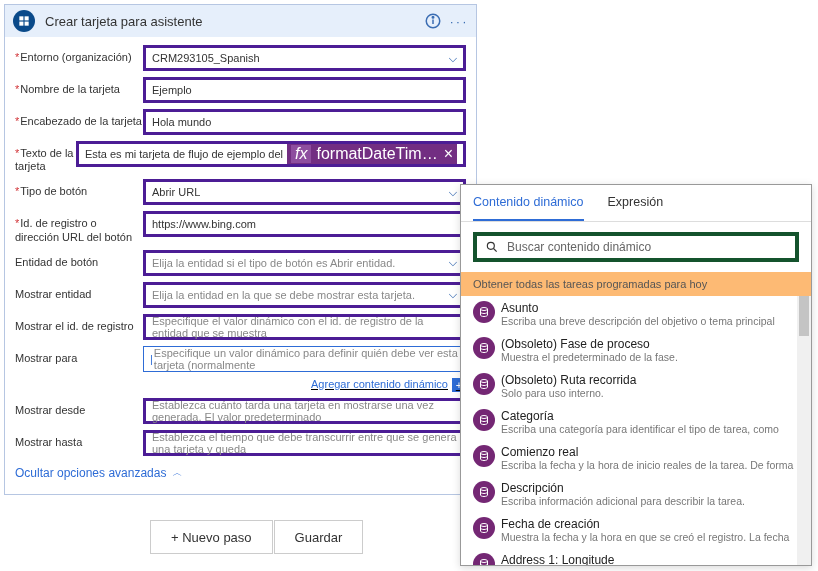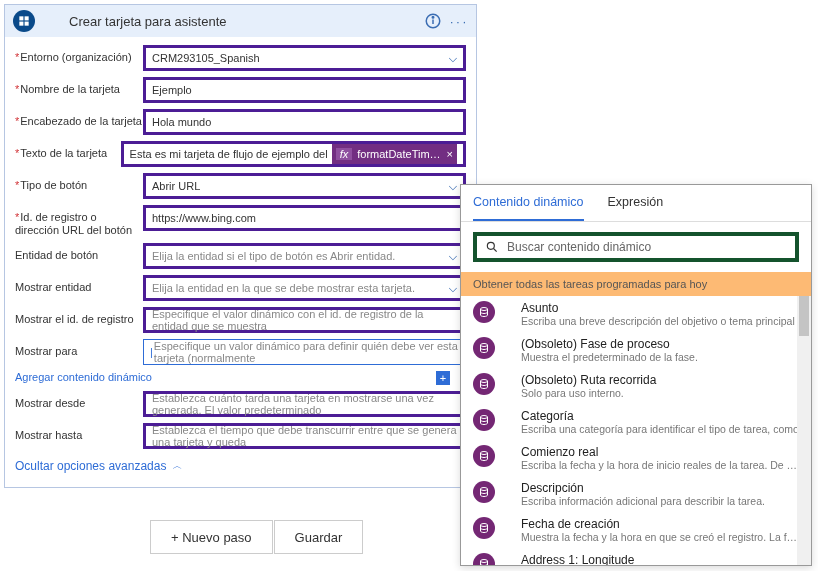--- a/index.html
+++ b/index.html
@@ -1,57 +1,57 @@
 <!DOCTYPE html>
 <html><head>
 <meta charset="utf-8">
 <style>
 * { box-sizing: border-box; margin: 0; padding: 0; font-family: "Segoe UI", Arial, sans-serif; }
 body { background: #fff; width: 818px; height: 571px; overflow: hidden; position: relative; }
 .card { position: absolute; left: 4px; top: 4px; width: 473px; border: 1px solid #b6c6e2; background: #fff; }
 .card-header { display: flex; align-items: center; background: #e6effb; height: 32px; padding: 0 8px; font-size: 13px; }
 .card-header .logo { width: 22px; height: 22px; border-radius: 50%; background: #0a4a8a; margin-right: 10px; display:flex; align-items:center; justify-content:center;}
 .card-header .logo svg{ width:14px; height:14px; }
-.card-header .title { flex: 1; color: #333; margin-left: 24px; }
+.card-header .title { flex: 1; color: #333; }
 .card-header .hicon { width: 18px; height: 18px; margin-left: 8px; color:#3b6db3; cursor:pointer; display:flex; align-items:center; justify-content:center;}
 .card-body { padding: 8px 10px 14px 10px; }
 .row { display: flex; align-items: flex-start; margin-bottom: 6px; }
 .row label { width: 128px; font-size: 11px; color: #333; padding-top: 6px; line-height: 1.2; }
 .row label.req::before { content: "*"; color: #d13438; margin-right: 1px; }
 .field { flex: 1; }
 .ctl { width: 100%; height: 26px; border: 3px solid #4c1d95; font-size: 11px; padding: 0 6px; color: #333; background:#fff; }
 .ctl.sel { display:flex; align-items:center; justify-content:space-between; cursor:pointer; }
 .ctl.sel .chev { color:#3b6db3; }
 .ctl.txt { display:flex; align-items:center; }
 .ctl.ph { color: #888; }
 .ctl.focus { border: 1px solid #2e6cd6; }
 .tokenline { display:flex; align-items:center; gap:0; }
 .tokenline .pre { font-size:11px; color:#333; white-space:nowrap; overflow:hidden; }
-.token { display:inline-flex; align-items:center; background:#722e82; color:#fff; font-size:11px; height:20px; padding:0 4px; margin-left:4px; }
+.token { display:inline-flex; align-items:center; background:#722e82; color:#fff; font-size:16px; height:20px; padding:0 4px; margin-left:4px; }
 .token .fx { background:#8e4e9f; padding:0 4px; margin-right:5px; font-style:italic;}
 .token .x { margin-left:6px; cursor:pointer; }
-.adv-link-row { display:flex; justify-content:space-between; font-size:11px; margin:4px 16px 6px 0;}
+.adv-link-row { display:flex; justify-content:flex-end; font-size:11px; margin:4px 0 6px 0;text-decoration:underline;}
 .adv-link-row a{ color:#2e6cd6; text-decoration:none; cursor:pointer; }
 .adv-link-row .plus{ display:inline-block; width:14px; height:14px; background:#2e6cd6; color:#fff; text-align:center; line-height:14px; font-size:11px; margin-left:4px; }
 .hide-adv { font-size:12px; color:#2e6cd6; margin-top:10px; display:flex; align-items:center; gap:6px; cursor:pointer;}
 .hide-adv .chev{ font-size:10px; }
 .footer-btns { position:absolute; left: 150px; top: 520px; display:flex; gap:1px;}
 .footer-btns button{ height:34px; padding:0 20px; font-size:13px; background:#fff; border:1px solid #ccc; cursor:pointer; color:#333;}
 .panel { position:absolute; right:6px; top:184px; width:352px; height:382px; border:1px solid #999; background:#fff; box-shadow:0 2px 8px rgba(0,0,0,.15); display:flex; flex-direction:column;}
 .panel-tabs{ display:flex; border-bottom:1px solid #ddd; padding:0 12px;}
 .panel-tabs .tab{ padding:10px 0; margin-right:24px; font-size:12.5px; color:#333; cursor:pointer; }
 .panel-tabs .tab.active{ color:#2e6cd6; border-bottom:2px solid #2e6cd6; }
 .panel-search{ padding:10px 12px;}
 .panel-search .sbox{ display:flex; align-items:center; border:4px solid #14532d; height:30px; padding:0 8px;}
 .panel-search .sbox svg{ width:14px; height:14px; margin-right:8px; }
 .panel-search .sbox span{ font-size:12px; color:#666;}
 .panel-section-title{ background:#fdba74; font-size:11px; color:#555; padding:6px 12px;}
 .panel-list{ flex:1; overflow:hidden; position:relative;}
 .panel-list-inner{ position:absolute; inset:0; overflow-y:hidden;}
-.pitem{ display:flex; padding:5px 12px; gap:26px; align-items:flex-start;}
+.pitem{ display:flex; padding:5px 12px; gap:6px; align-items:flex-start;}
 .pitem .picon{ width:22px; height:22px; border-radius:50%; background:#742774; flex-shrink:0; display:flex; align-items:center; justify-content:center;}
 .pitem .picon svg{ width:12px; height:12px;}
 .pitem .ptext{ flex:1; min-width:0;}
 .pitem .pt{ font-size:12px; color:#222; white-space:nowrap; overflow:hidden; text-overflow:ellipsis;}
 .pitem .pd{ font-size:10.5px; color:#777; white-space:nowrap; overflow:hidden; text-overflow:ellipsis;}
 .scrollbar{ position:absolute; right:0; top:0; width:14px; height:100%; background:#f0f0f0;}
 .scrollbar .thumb{ position:absolute; left:2px; width:10px; background:#c4c4c4;}
 </style>
 </head>
 <body>

